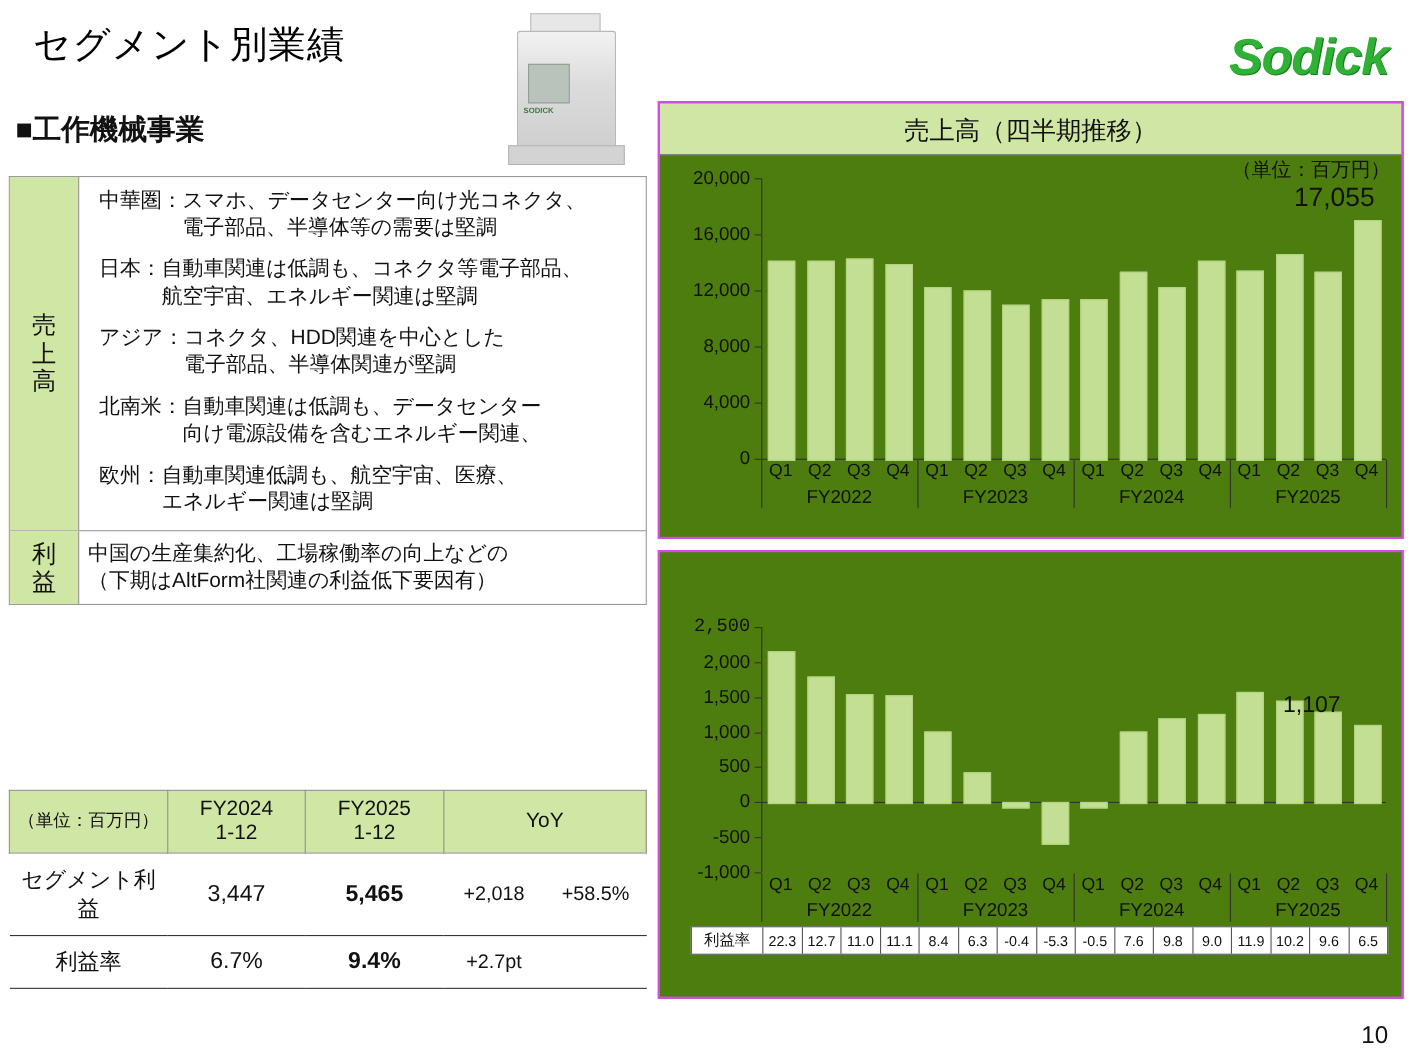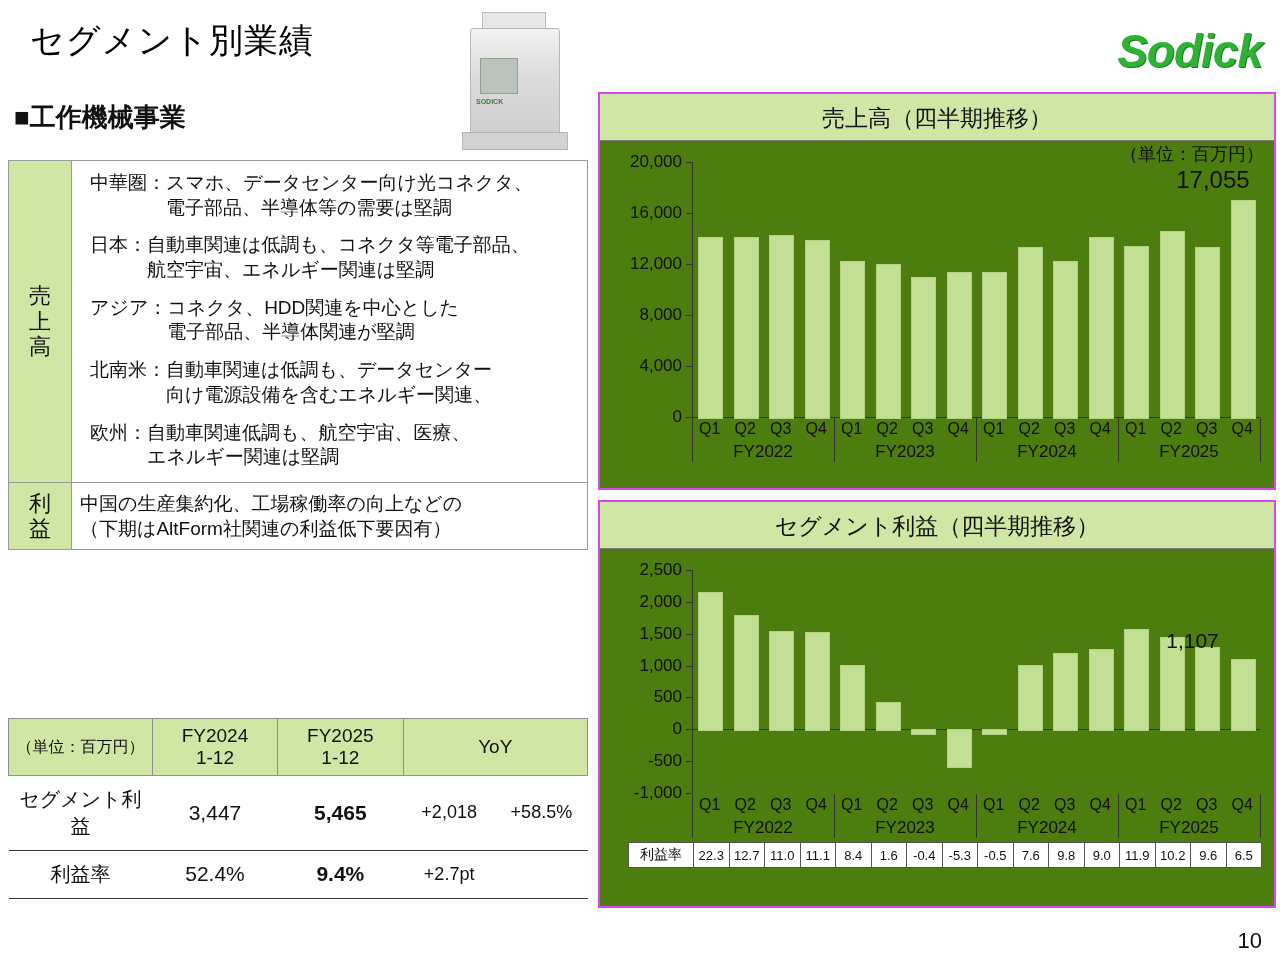--- a/index.html
+++ b/index.html
@@ -405,21 +405,21 @@
         <td class="bold">5,465</td>
         <td class="yoy">
           <div class="yoy-inner">
             <span>+2,018</span>
             <span>+58.5%</span>
           </div>
         </td>
       </tr>
       <tr>
         <td class="label">利益率</td>
-        <td>52.4%</td>
+        <td>6.7%</td>
         <td class="bold">9.4%</td>
         <td class="yoy">
           <div class="yoy-inner">
             <span>+2.7pt</span>
             <span></span>
           </div>
         </td>
       </tr>
     </tbody>
   </table>
@@ -483,41 +483,38 @@
         <div class="sep" style="left: 660px; top: 278px; height: 44px;"></div>
         <div class="fylabel" style="left: 92px; width: 142px; top: 302px;">FY2022</div>
         <div class="fylabel" style="left: 234px; width: 142px; top: 302px;">FY2023</div>
         <div class="fylabel" style="left: 376px; width: 142px; top: 302px;">FY2024</div>
         <div class="fylabel" style="left: 518px; width: 142px; top: 302px;">FY2025</div>
         <div class="callout" style="left: 576.25px; top: 25.5487px;">17,055</div>
       </div>
   </div>
 
   <div class="panel" id="panel-profit">
-    <div class="panel-head">
-      <div class="ptitle">セグメント利益（四半期推移）</div>
-    </div>
     <div class="plot" id="plot-profit">
         <div class="axis-v" style="left: 92px; top: 22px; height: 223px;"></div>
         <div class="tick" style="left: 86px; top: 245px;"></div>
         <div class="axis-label" style="top: 245px; right: 592px;">-1,000</div>
         <div class="tick" style="left: 86px; top: 213.143px;"></div>
         <div class="axis-label" style="top: 213.143px; right: 592px;">-500</div>
         <div class="tick" style="left: 86px; top: 181.286px;"></div>
         <div class="axis-label" style="top: 181.286px; right: 592px;">0</div>
         <div class="tick" style="left: 86px; top: 149.429px;"></div>
         <div class="axis-label" style="top: 149.429px; right: 592px;">500</div>
         <div class="tick" style="left: 86px; top: 117.571px;"></div>
         <div class="axis-label" style="top: 117.571px; right: 592px;">1,000</div>
         <div class="tick" style="left: 86px; top: 85.7143px;"></div>
         <div class="axis-label" style="top: 85.7143px; right: 592px;">1,500</div>
         <div class="tick" style="left: 86px; top: 53.8571px;"></div>
         <div class="axis-label" style="top: 53.8571px; right: 592px;">2,000</div>
         <div class="tick" style="left: 86px; top: 22px;"></div>
-        <div class="axis-label" style="top: 22px; right: 592px;">2,500</div>
+        <div class="axis-label" style="top: 22px; right: 592px; font-family: Liberation Mono, monospace;">2,500</div>
         <div class="axis-h" style="left: 92px; top: 181.286px; width: 568px;"></div>
         <div class="bar" style="left: 98.035px; top: 44.3px; width: 23.43px; height: 136.986px;"></div>
         <div class="bar" style="left: 133.535px; top: 67.2371px; width: 23.43px; height: 114.049px;"></div>
         <div class="bar" style="left: 169.035px; top: 82.8471px; width: 23.43px; height: 98.4386px;"></div>
         <div class="bar" style="left: 204.535px; top: 84.44px; width: 23.43px; height: 96.8457px;"></div>
         <div class="bar" style="left: 240.035px; top: 116.934px; width: 23.43px; height: 64.3514px;"></div>
         <div class="bar" style="left: 275.535px; top: 153.889px; width: 23.43px; height: 27.3971px;"></div>
         <div class="bar" style="left: 311.035px; top: 181.286px; width: 23.43px; height: 3.82286px;"></div>
         <div class="bar" style="left: 346.535px; top: 181.286px; width: 23.43px; height: 36.9543px;"></div>
         <div class="bar" style="left: 382.035px; top: 181.286px; width: 23.43px; height: 3.50429px;"></div>
@@ -554,21 +551,21 @@
         <div class="fylabel" style="left: 376px; width: 142px; top: 270px;">FY2024</div>
         <div class="fylabel" style="left: 518px; width: 142px; top: 270px;">FY2025</div>
         <div class="callout small" style="left: 566.25px; top: 80.754px;">1,107</div>
         <div class="ratio-row" style="left: 28px; top: 294px; width: 632px;">
           <div class="rl">利益率</div>
           <div class="rc">22.3</div>
           <div class="rc">12.7</div>
           <div class="rc">11.0</div>
           <div class="rc">11.1</div>
           <div class="rc">8.4</div>
-          <div class="rc">1.6</div>
+          <div class="rc">6.3</div>
           <div class="rc">-0.4</div>
           <div class="rc">-5.3</div>
           <div class="rc">-0.5</div>
           <div class="rc">7.6</div>
           <div class="rc">9.8</div>
           <div class="rc">9.0</div>
           <div class="rc">11.9</div>
           <div class="rc">10.2</div>
           <div class="rc">9.6</div>
           <div class="rc">6.5</div>

